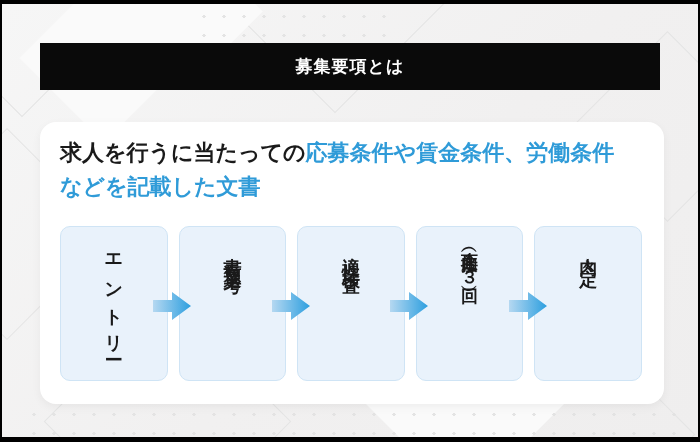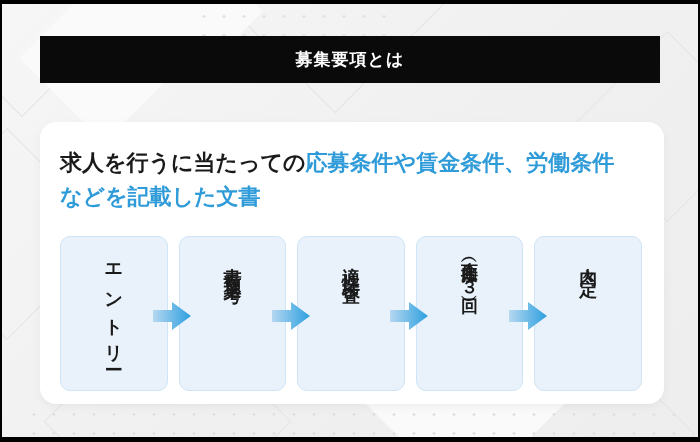--- a/index.html
+++ b/index.html
@@ -51,21 +51,21 @@
   .d6 { left: -70px; top: 155px; width: 150px; height: 150px; }
   .f1 { left: 42px;  top: -6px;  width: 120px; height: 120px; }
   .f2 { left: 388px; top: 318px; width: 150px; height: 150px; }
   .f3 { left: 146px; top: -40px; width: 95px;  height: 95px; }
   .dots-top    { left: 192px; top: 3px;   width: 200px; height: 40px; }
   .dots-bottom { left: 22px;  top: 401px; width: 655px; height: 33px; }
 
   
   .title-banner {
     position: absolute;
-    left: 38px; top: 32px;
+    left: 38px; top: 39px;
     width: 620px; height: 47px;
     background: var(--header-bg);
     display: flex;
     align-items: center;
     justify-content: center;
     z-index: 2;
   }
   .title-banner .page-title {
     color: var(--header-text);
     font-size: 17px;
@@ -75,21 +75,21 @@
 
   
   .content-card {
     position: absolute;
     left: 38px; top: 118px;
     width: 624px; height: 282px;
     background: #ffffff;
     border-radius: 16px;
     box-shadow: 0 3px 10px rgba(0,0,0,.05);
     z-index: 1;
-    padding: 24px 22px 0 20px;
+    padding: 14px 22px 0 20px;
   }
   .description {
     width: 566px;
     font-size: 22px;
     font-weight: 700;
     line-height: 34px;
     color: var(--text-black);
     letter-spacing: 0;
   }
   .description .highlight { color: var(--accent-blue); }

